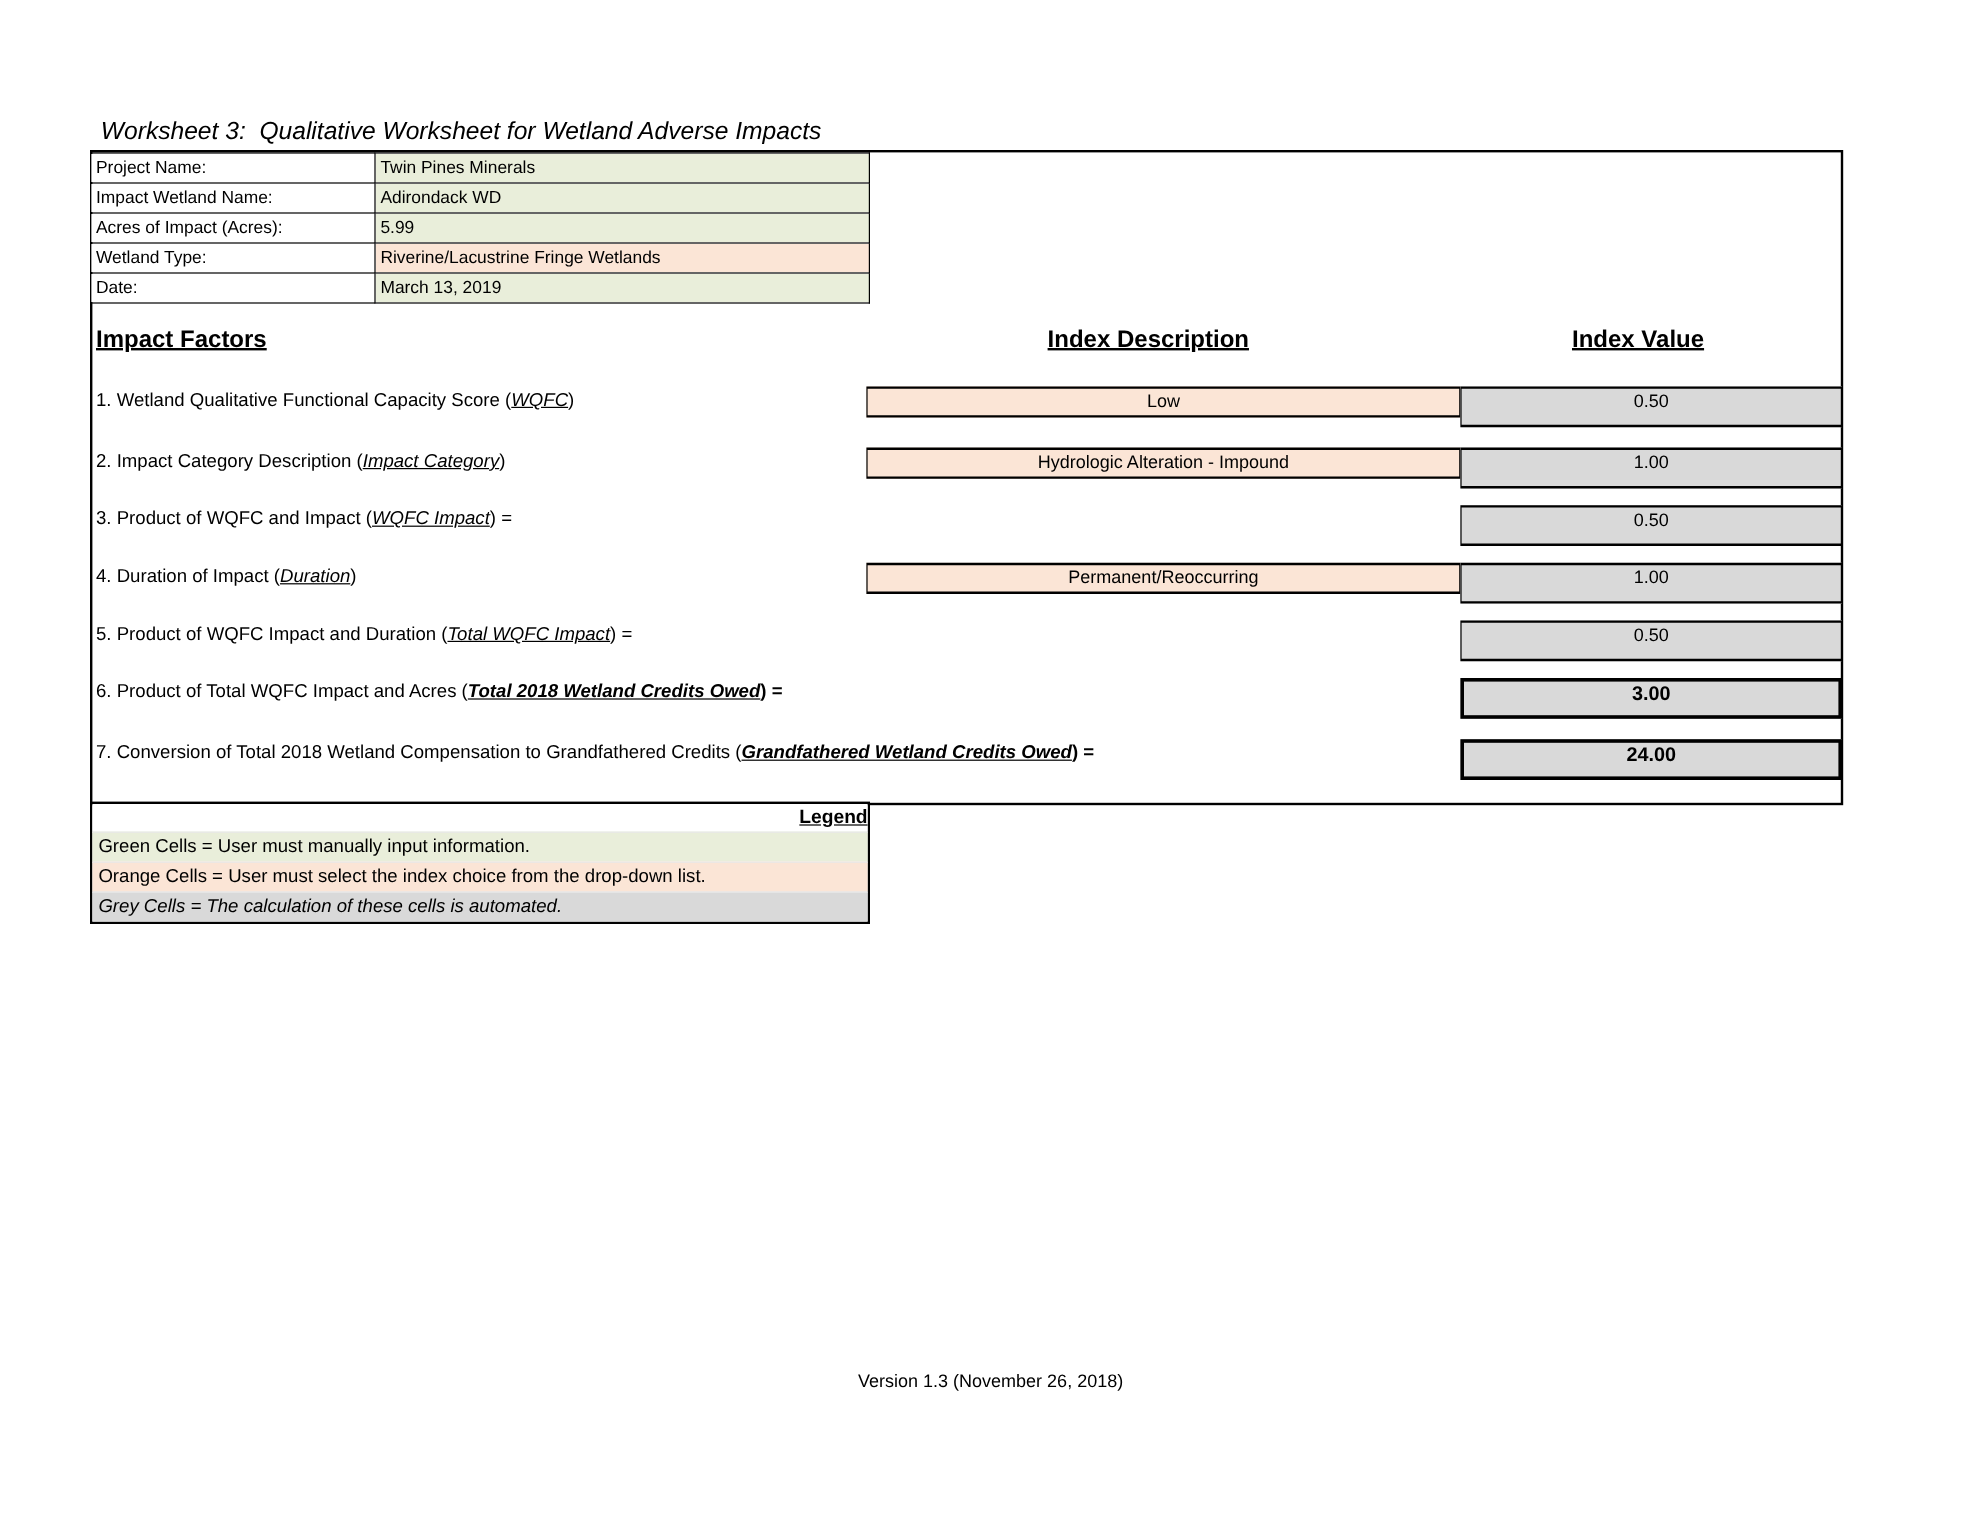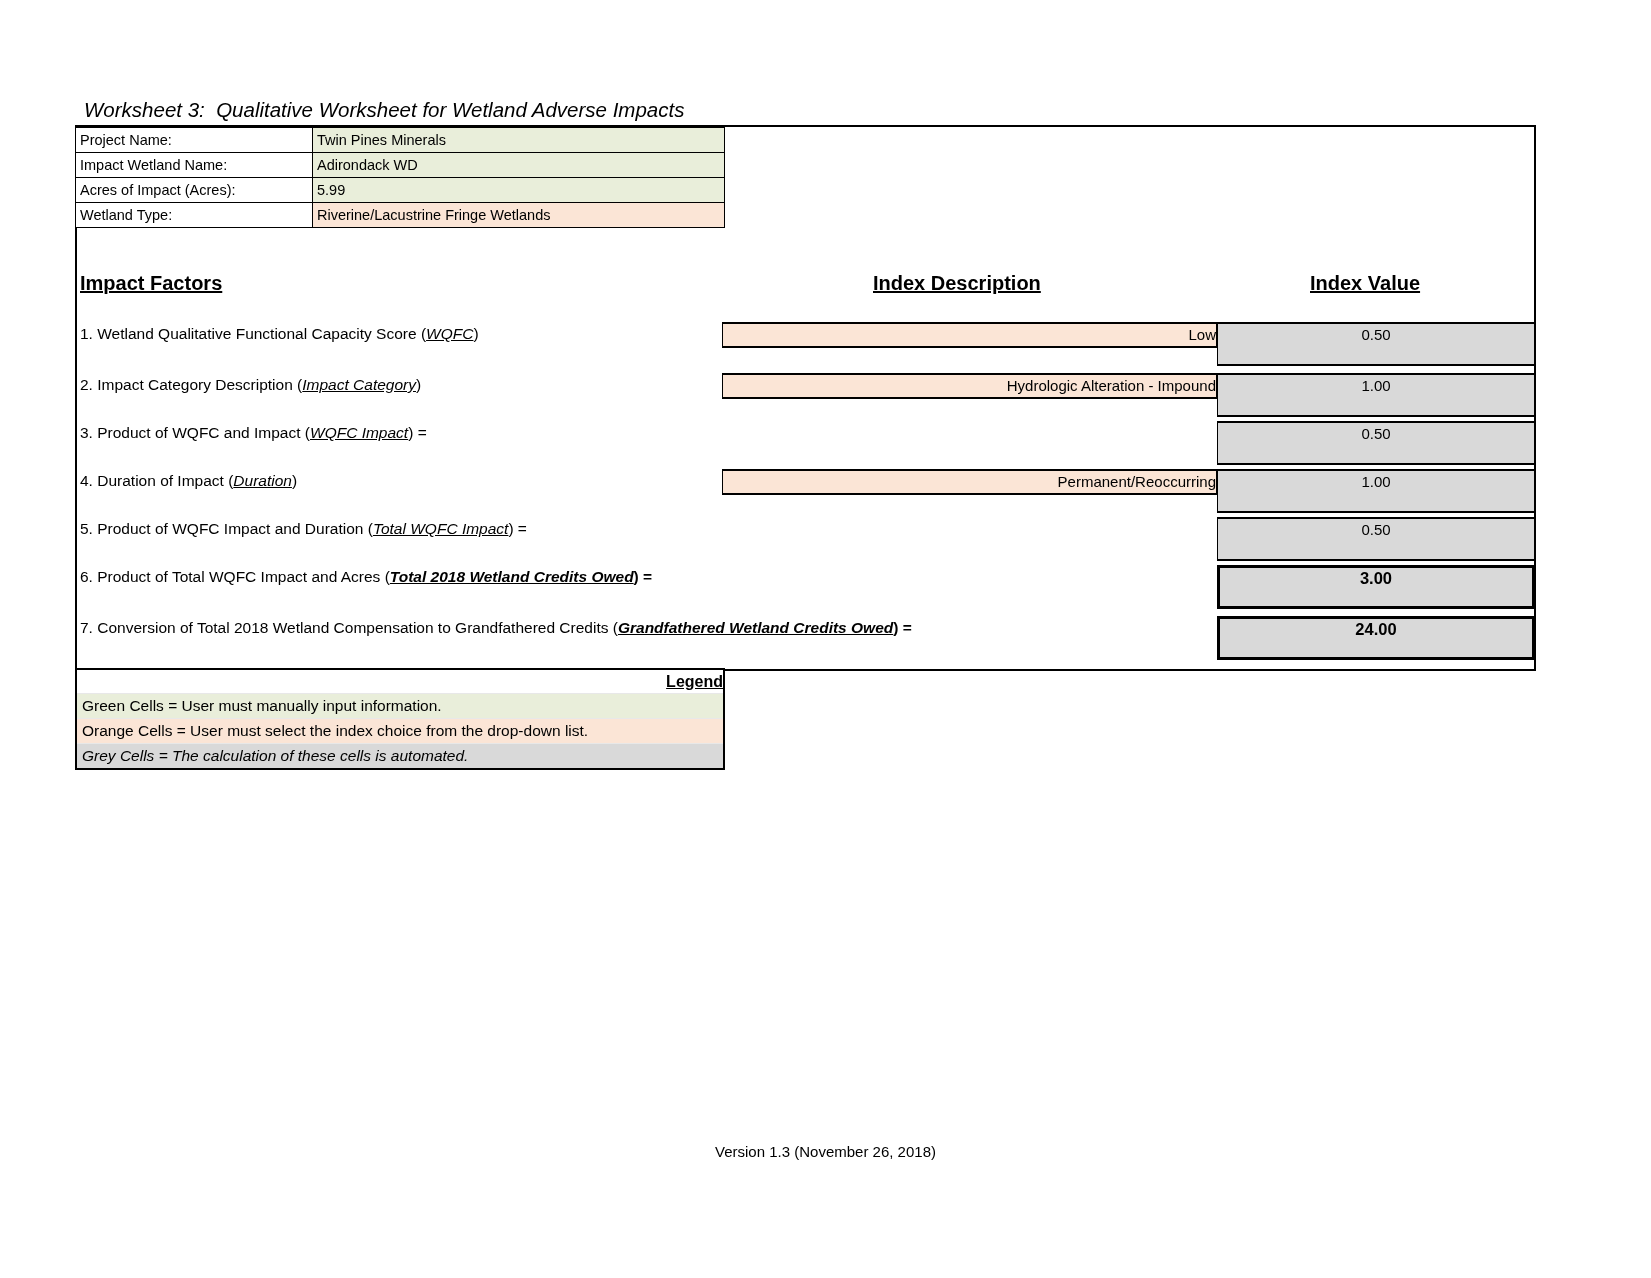--- a/index.html
+++ b/index.html
@@ -92,29 +92,29 @@
     width: 495px;
     height: 26px;
     box-sizing: border-box;
     background: #fbe5d6;
     border-top: 2.5px solid #000;
     border-bottom: 2.5px solid #000;
     border-left: 1px solid #000;
     border-right: 1px solid #000;
     font-size: 15px;
     line-height: 22px;
-    text-align: right;
+    text-align: center;
     white-space: nowrap;
   }
 
   .value-box {
     position: absolute;
     left: 1217px;
     width: 318px;
-    height: 44px;
+    height: 34px;
     box-sizing: border-box;
     background: #d9d9d9;
     border-top: 2.5px solid #000;
     border-bottom: 2.5px solid #000;
     border-left: 1px solid #000;
     border-right: 1px solid #000;
     font-size: 15px;
     line-height: 22px;
     text-align: center;
     white-space: nowrap;
@@ -182,20 +182,24 @@
         <td class="label">Impact Wetland Name:</td>
         <td class="val-green">Adirondack WD</td>
       </tr>
       <tr>
         <td class="label">Acres of Impact (Acres):</td>
         <td class="val-green">5.99</td>
       </tr>
       <tr>
         <td class="label">Wetland Type:</td>
         <td class="val-orange">Riverine/Lacustrine Fringe Wetlands</td>
+      </tr>
+      <tr>
+        <td class="label">Date:</td>
+        <td class="val-green">March 13, 2019</td>
       </tr>
     </tbody>
 </table>
 
 <div class="col-head" id="head-impact-factors">Impact Factors</div>
 <div class="col-head" id="head-index-desc">Index Description</div>
 <div class="col-head" id="head-index-val">Index Value</div>
 
 <div id="factors-host">
     <div class="factor-label" style="top: 324px;"><span>1. </span><span>Wetland Qualitative Functional Capacity Score (</span><span class="em-term">WQFC</span><span>)</span></div>

